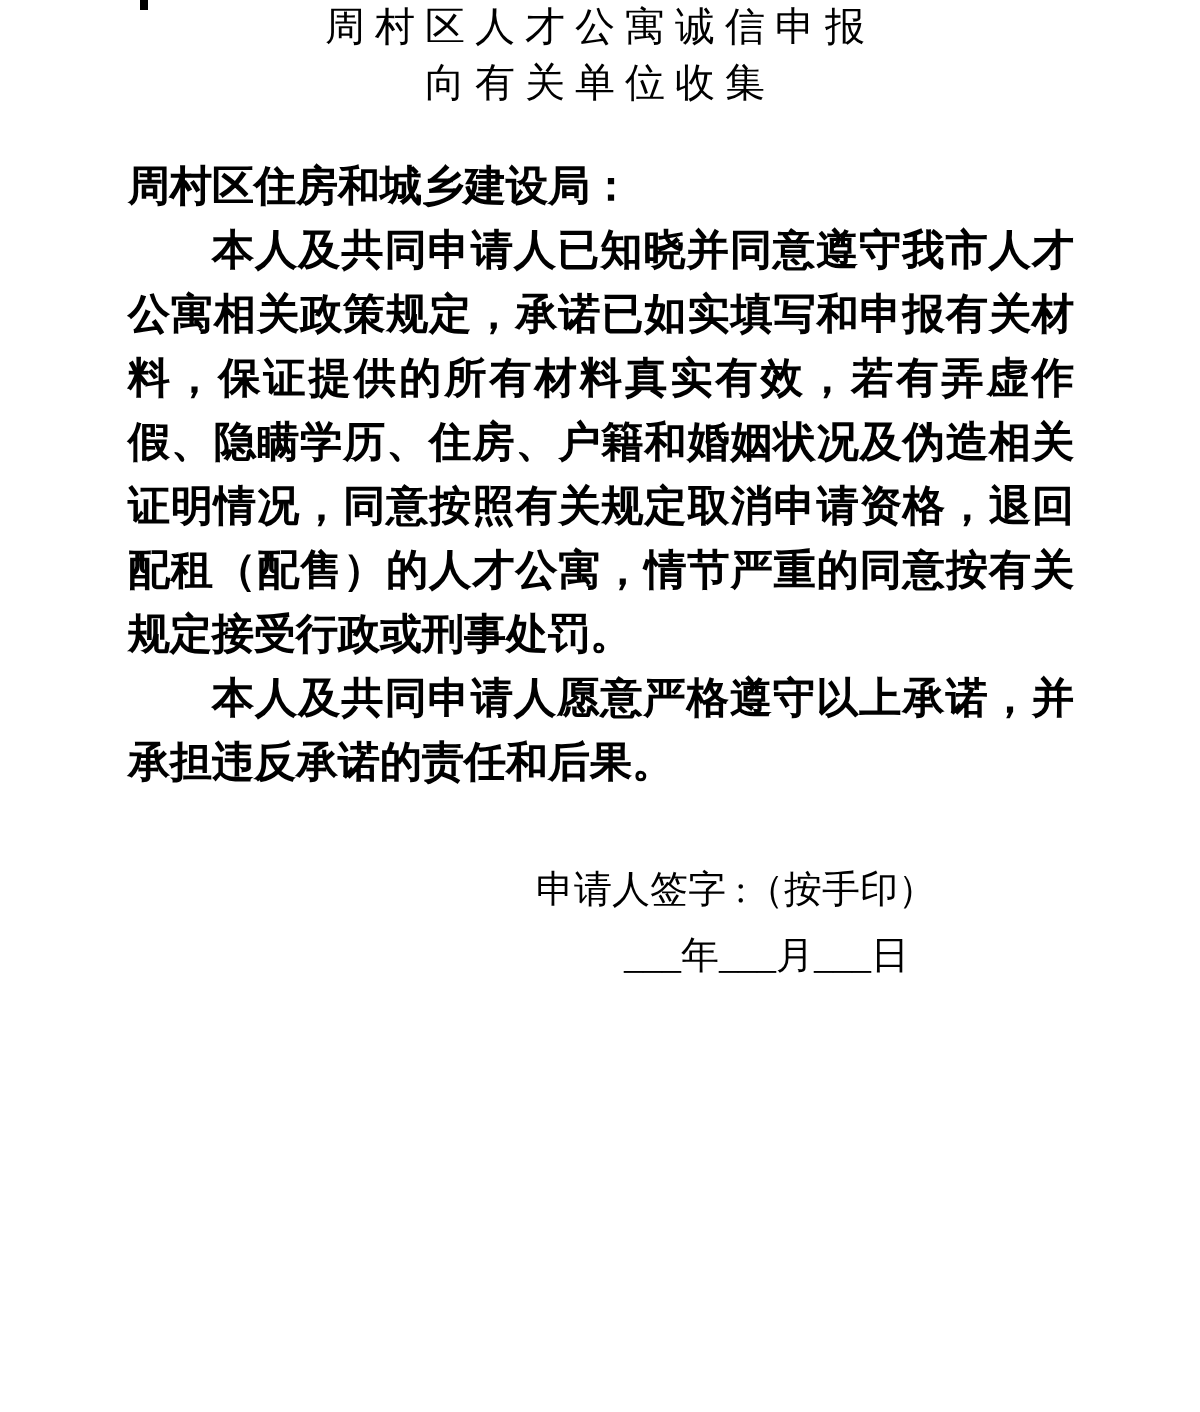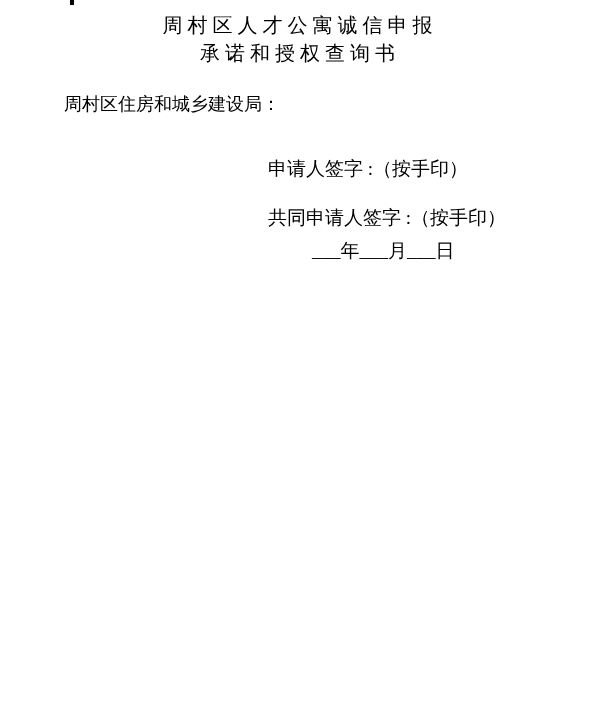--- a/index.html
+++ b/index.html
@@ -18,34 +18,34 @@
   }
   .corner-mark {
     position: absolute;
     left: 70px;
     top: 0;
     width: 4px;
     height: 5px;
     background: #000000;
   }
   .title-block {
-    padding-top: 11px;
   }
   .title-line {
     text-align: center;
     font-size: 20px;
     line-height: 28px;
     letter-spacing: 5px;
     white-space: nowrap;
   }
   .body-block {
     margin: 21px 63px 0 64px;
-    font-size: 18px;
+    font-size: 21px;
     line-height: 32px;
     text-align: justify;
+    font-weight: bold;
   }
   .salutation {
     margin: 0;
   }
   .para {
     margin: 0;
     text-indent: 2em;
   }
   .sig-block {
     margin-top: 32px;
@@ -64,26 +64,27 @@
 </style>
 </head>
 <body>
 
 <div class="page">
 
   <div class="corner-mark"></div>
 
   <div class="title-block">
     <div class="title-line">周村区人才公寓诚信申报</div>
-    <div class="title-line">承诺和授权查询书</div>
+    <div class="title-line">向有关单位收集</div>
   </div>
 
   <div class="body-block">
     <p class="salutation">周村区住房和城乡建设局：</p>
+    <p class="para">本人及共同申请人已知晓并同意遵守我市人才公寓相关政策规定，承诺已如实填写和申报有关材料，保证提供的所有材料真实有效，若有弄虚作假、隐瞒学历、住房、户籍和婚姻状况及伪造相关证明情况，同意按照有关规定取消申请资格，退回配租（配售）的人才公寓，情节严重的同意按有关规定接受行政或刑事处罚。</p>
+    <p class="para">本人及共同申请人愿意严格遵守以上承诺，并承担违反承诺的责任和后果。</p>
   </div>
 
   <div class="sig-block">
     <div class="sig-line">申请人签字 :（按手印）</div>
-    <div class="sig-line">共同申请人签字 :（按手印）</div>
     <div class="date-line">___年___月___日</div>
   </div>
 
 </div>
 
 </body></html>

